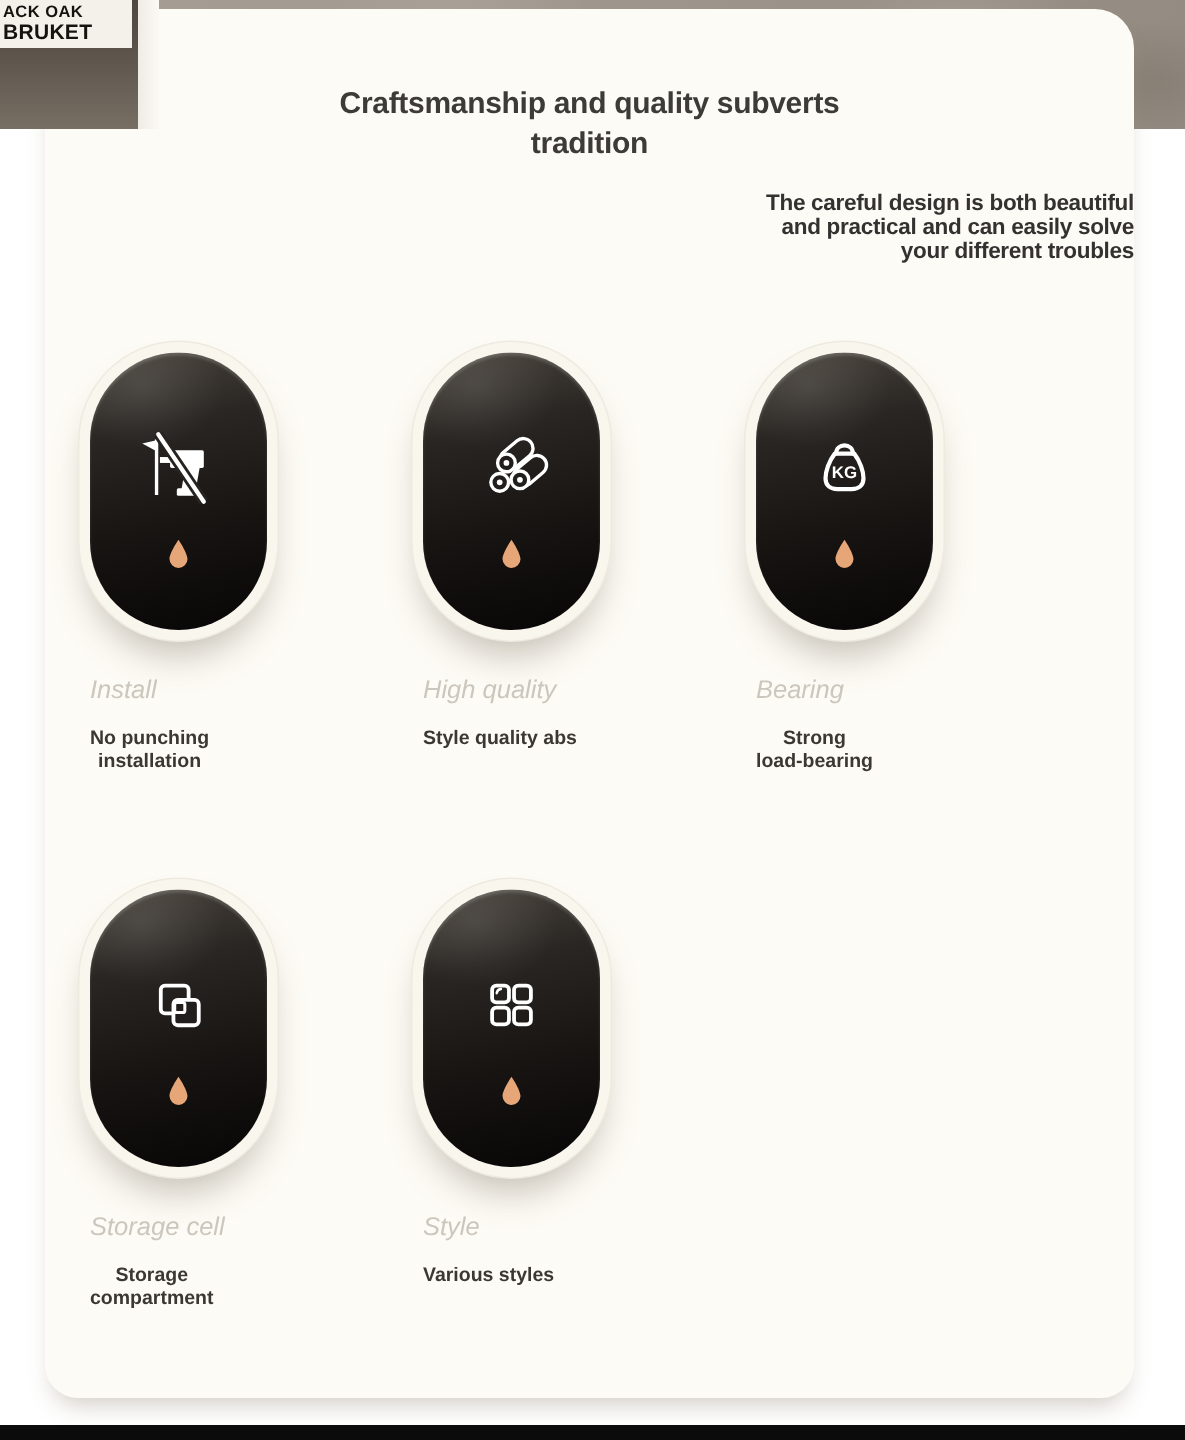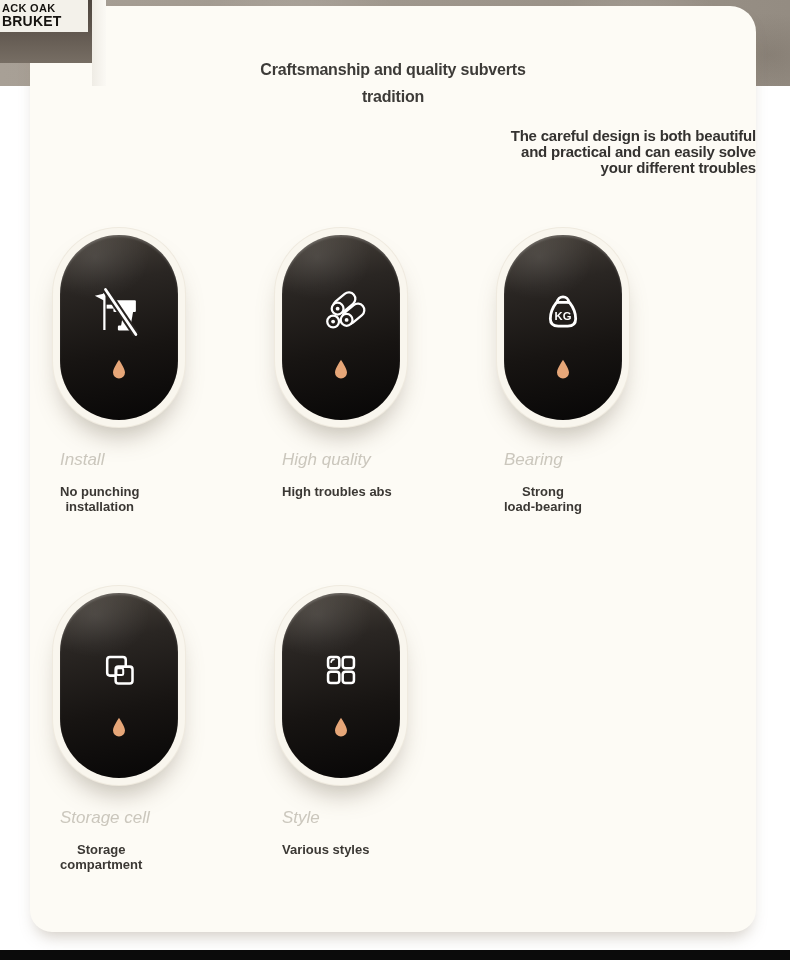--- a/index.html
+++ b/index.html
@@ -7,38 +7,38 @@
        font-family:"Liberation Sans",sans-serif;}
   .page{position:relative;width:790px;height:960px;background:#ffffff;}
 
   
   .photo-strip{position:absolute;left:0;top:0;width:790px;height:86px;
     background:
       radial-gradient(120px 50px at 640px 20px, rgba(255,255,255,0.12), transparent 70%),
       radial-gradient(90px 60px at 770px 55px, rgba(85,75,65,0.20), transparent 70%),
       radial-gradient(140px 60px at 300px 15px, rgba(255,255,255,0.10), transparent 70%),
       linear-gradient(90deg,#a8a096,#9e968c 55%,#948c82);}
-  .bottle{position:absolute;left:0;top:0;width:92px;height:63px;z-index:3;
+  .bottle{position:absolute;left:0;top:0;width:92px;height:86px;z-index:3;
     background:linear-gradient(180deg,#4e463f 0%,#5c534b 40%,#776e64 100%);}
   .bottle-label{position:absolute;left:0;top:0;width:88px;height:32px;
     background:#f3f1ea;color:#15130f;font-weight:bold;
     padding:2px 0 0 2px;box-sizing:border-box;line-height:13px;}
   .bottle-label .l1{font-size:11px;letter-spacing:0.3px;}
   .bottle-label .l2{font-size:14px;letter-spacing:0.2px;}
   .sliver{position:absolute;left:92px;top:0;width:14px;height:86px;z-index:3;
     background:linear-gradient(90deg,#efece5,#fbf9f4);}
 
   
   .card{position:absolute;left:30px;top:6px;width:726px;height:926px;
     background:#fdfbf5;z-index:2;
     border-radius:46px 26px 22px 22px;
     box-shadow:0 10px 16px -6px rgba(150,138,120,0.45);}
 
   .title{margin:0;padding-top:50px;text-align:center;white-space:pre-line;
-    font-size:16px;line-height:27px;font-weight:bold;color:#3d3b38;letter-spacing:-0.2px;}
+    font-size:20px;line-height:27px;font-weight:bold;color:#3d3b38;letter-spacing:-0.2px;}
   .subtitle{margin:18px auto 0;text-align:right;white-space:pre-line;
     font-size:15px;line-height:16px;font-weight:bold;color:#343230;letter-spacing:-0.2px;}
 
   .grid{margin-top:59px;display:grid;grid-template-columns:repeat(3,222px);
     row-gap:78px;justify-content:center;}
   .feature{display:flex;flex-direction:column;align-items:flex-start;}
 
   .pill{position:relative;width:118px;height:185px;border-radius:59px;
     background:
       radial-gradient(90px 70px at 30% 12%, rgba(255,255,255,0.10), transparent 60%),
@@ -122,21 +122,21 @@
               <circle cx="42" cy="42" r="3.4"></circle>
               <circle cx="34" cy="65" r="3.4"></circle>
               <circle cx="58" cy="62" r="3.4"></circle>
             </g>
           </svg>
           <svg class="drop" viewBox="0 0 20 25">
             <path d="M10 1 C10 1 2.5 12 2.5 17 a7.5 7.5 0 0 0 15 0 C17.5 12 10 1 10 1 Z" fill="#e6a678"></path>
           </svg>
         </div>
         <div class="flabel">High quality</div>
-        <div class="caption">High troubles abs</div>
+        <div class="caption">Style quality abs</div>
       </div>
 
 
       <div class="feature">
         <div class="pill">
           <svg class="icon" viewBox="0 0 96 96">
             <path d="M38 31 C38 18 58 18 58 31" stroke="#fff" stroke-width="5" fill="none" stroke-linecap="round"></path>
             <path d="M36.5 31 L59.5 31 C66.5 40 70.5 52 70.5 60 C70.5 69 64.5 73 56.5 73 L39.5 73 C31.5 73 25.5 69 25.5 60 C25.5 52 29.5 40 36.5 31 Z" stroke="#fff" stroke-width="5" fill="none" stroke-linejoin="round"></path>
             <text x="48" y="55" text-anchor="middle" dominant-baseline="central" font-size="20" font-weight="bold" fill="#fff">KG</text>
           </svg>

